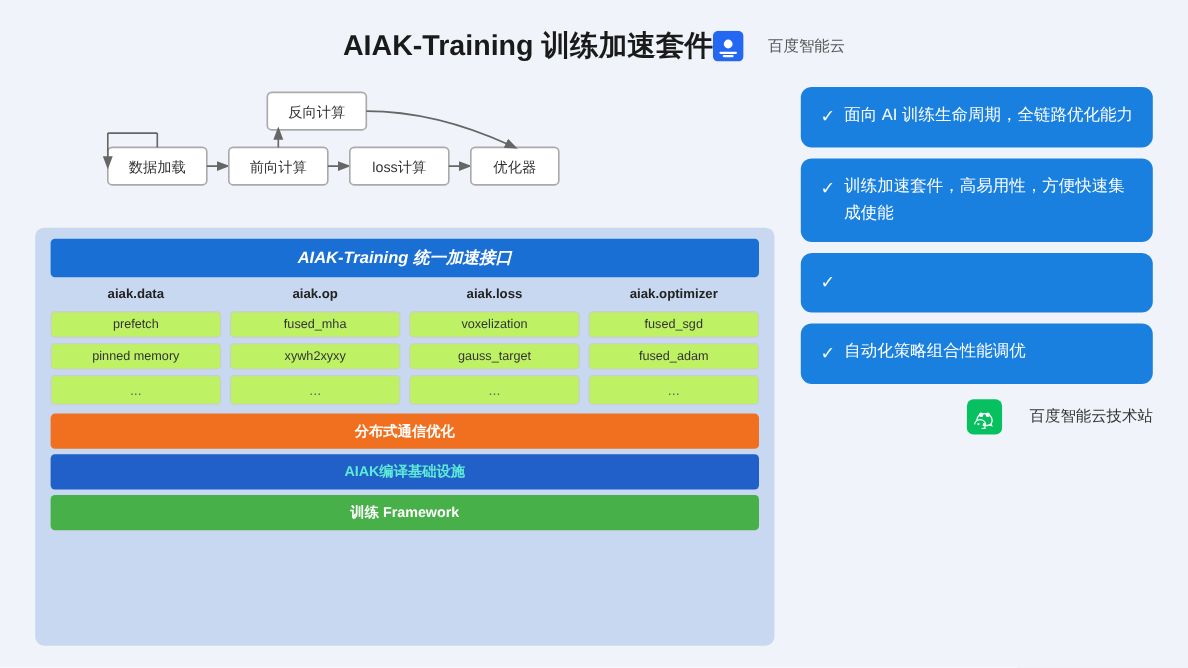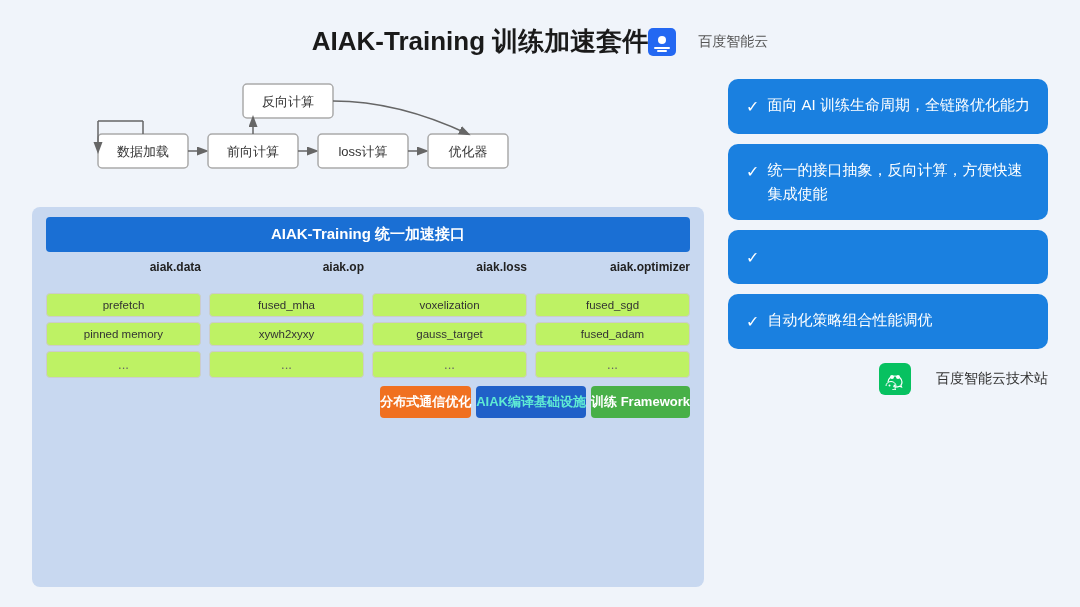--- a/index.html
+++ b/index.html
@@ -81,34 +81,35 @@
 
     .aiak-header {
       background: #1a6fd4;
       color: #fff;
       text-align: center;
       font-size: 15px;
       font-weight: bold;
       border-radius: 4px;
       padding: 8px 0;
       margin-bottom: 8px;
+      font-style: italic;
     }
 
     .aiak-columns {
       display: grid;
       grid-template-columns: 1fr 1fr 1fr 1fr;
       gap: 8px;
     }
 
     .aiak-col-header {
-      text-align: right;
+      text-align: center;
       font-size: 12px;
       font-weight: bold;
       color: #222;
-      margin-bottom: 14px;
+      margin-bottom: 4px;
     }
 
     .aiak-col {
       display: flex;
       flex-direction: column;
       gap: 5px;
     }
 
     .aiak-item {
       background: #bef264;
@@ -121,21 +122,21 @@
     }
 
     .aiak-item.dots {
       color: #666;
       font-size: 13px;
     }
 
     
     .bottom-bars {
       display: flex;
-      flex-direction: row;
+      flex-direction: column;
       gap: 5px;
       margin-top: 8px;
       justify-content: flex-end;
     }
 
     .bar {
       border-radius: 4px;
       text-align: center;
       padding: 7px 0;
       font-size: 13px;
@@ -320,21 +321,21 @@
       </div>
     </div>
 
     <div class="right-panel">
       <div class="feature-card">
         <span class="checkmark">✓</span>
         <span class="feature-text">面向 AI 训练生命周期，全链路优化能力</span>
       </div>
       <div class="feature-card">
         <span class="checkmark">✓</span>
-        <span class="feature-text">统一的接口抽象，反向计算，方便快速集成使能</span>
+        <span class="feature-text">训练加速套件，高易用性，方便快速集成使能</span>
       </div>
       <div class="feature-card">
         <span class="checkmark">✓</span>
       </div>
       <div class="feature-card">
         <span class="checkmark">✓</span>
         <span class="feature-text">自动化策略组合性能调优</span>
       </div>
 
       <div class="wechat-footer">

